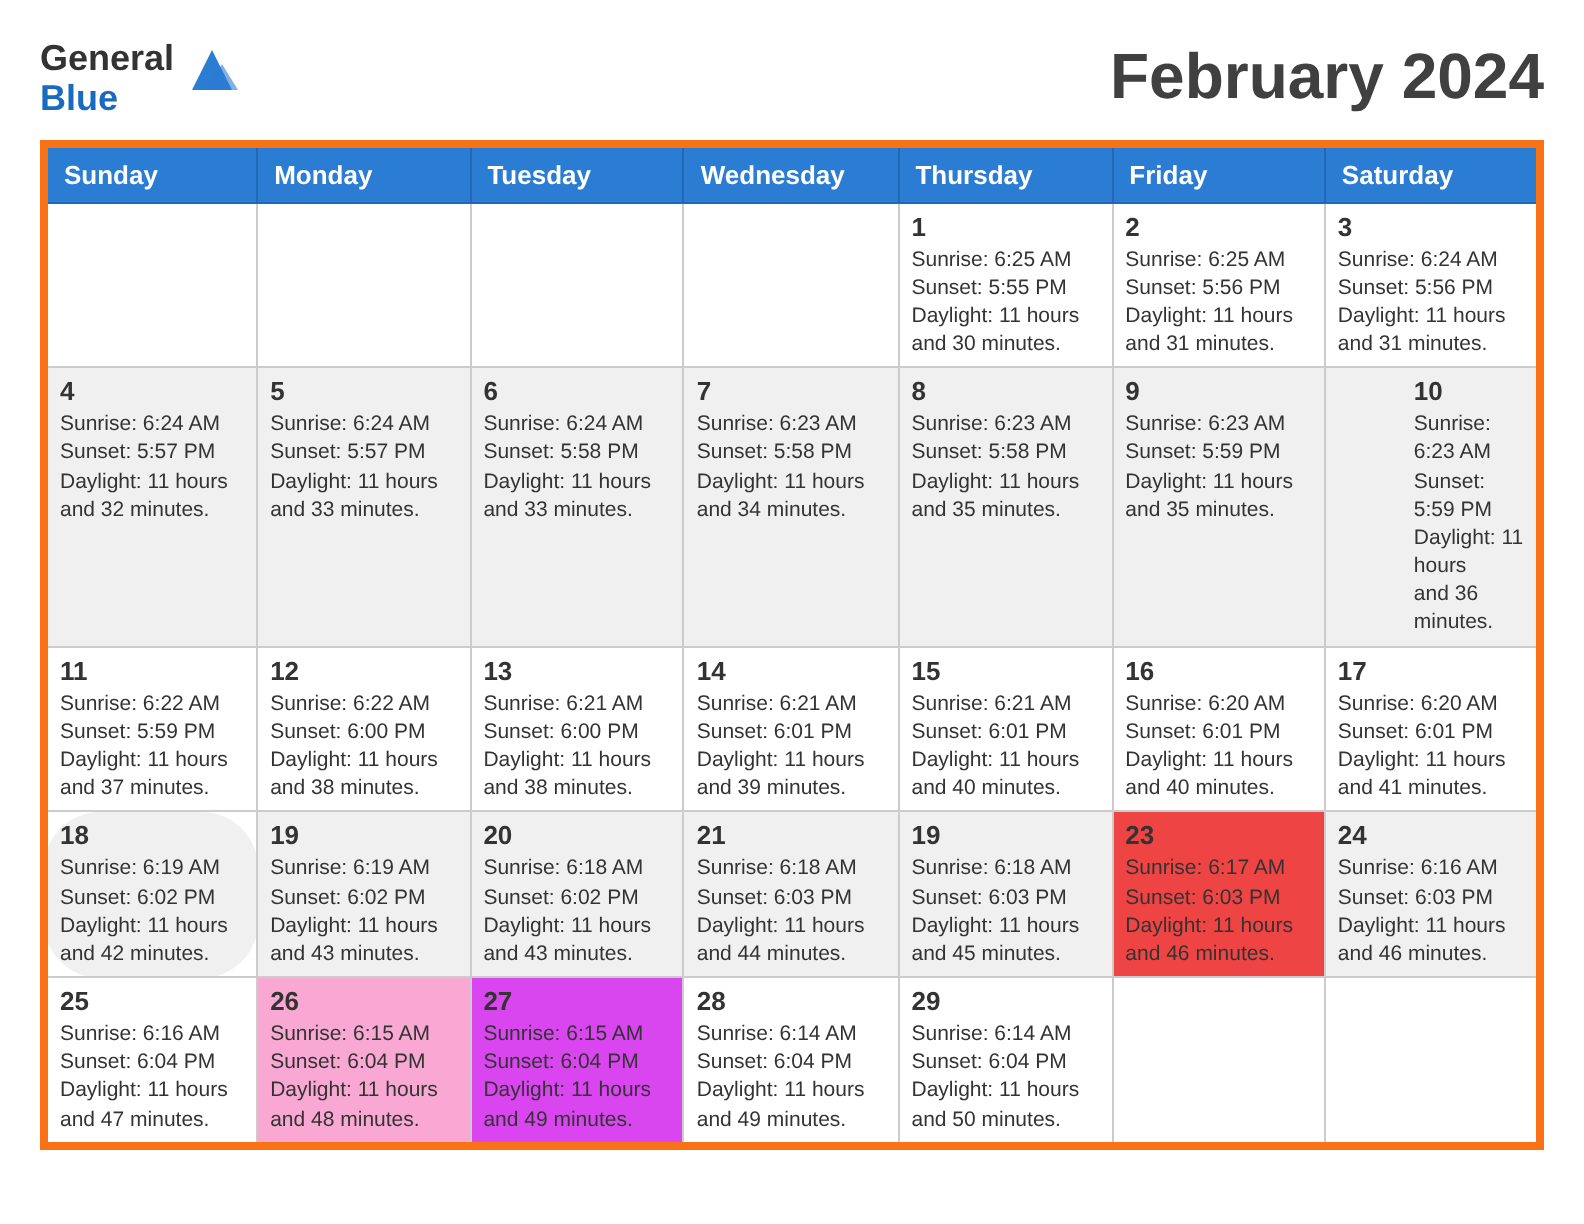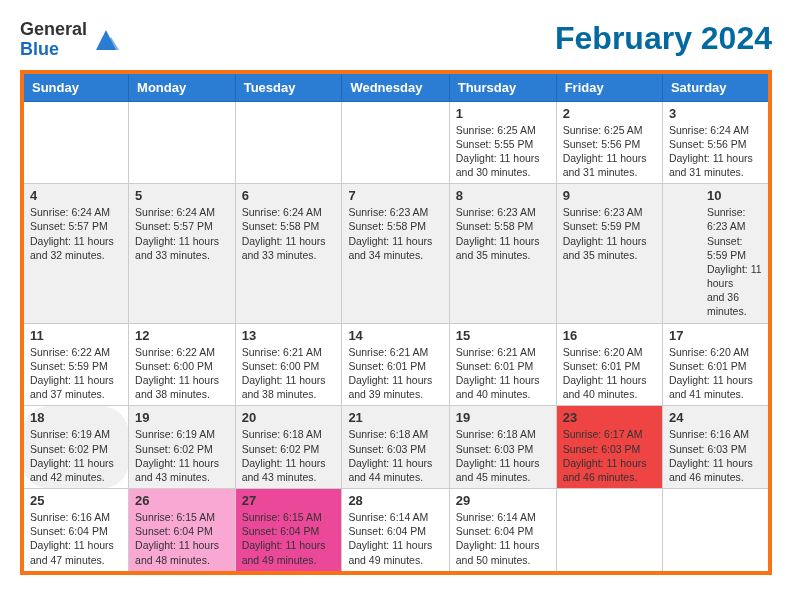--- a/index.html
+++ b/index.html
@@ -11,21 +11,21 @@
       padding: 20px;
     }
     .header {
       display: flex;
       justify-content: space-between;
       align-items: flex-start;
       margin-bottom: 10px;
     }
     .logo {
       display: flex;
-      align-items: center;
+      align-items: flex-start;
     }
     .logo-text {
       display: flex;
       flex-direction: column;
       line-height: 1.1;
     }
     .logo-general {
       font-size: 18px;
       font-weight: bold;
       color: #333;
@@ -39,21 +39,21 @@
       width: 30px;
       height: 30px;
       margin-left: 4px;
     }
     .title-section {
       text-align: right;
     }
     .main-title {
       font-size: 32px;
       font-weight: bold;
-      color: #0369a1;
+      color: #404040;
     }
     .subtitle {
       font-size: 16px;
       color: #555;
     }
     .calendar {
       width: 100%;
       border-collapse: collapse;
       border: 4px solid #f97316;
     }
@@ -312,21 +312,21 @@
 Daylight: 11 hours
 and 47 minutes.</div>
         </td>
         <td style="background: #f9a8d4;">
           <span class="day-number">26</span>
           <div class="day-info" style="white-space: pre-line;">Sunrise: 6:15 AM
 Sunset: 6:04 PM
 Daylight: 11 hours
 and 48 minutes.</div>
         </td>
-        <td style="background: #ec4899;">
+        <td style="background: #d946ef;">
           <span class="day-number">27</span>
           <div class="day-info" style="white-space: pre-line;">Sunrise: 6:15 AM
 Sunset: 6:04 PM
 Daylight: 11 hours
 and 49 minutes.</div>
         </td>
         <td style="background: rgb(255, 255, 255);">
           <span class="day-number">28</span>
           <div class="day-info" style="white-space: pre-line;">Sunrise: 6:14 AM
 Sunset: 6:04 PM

